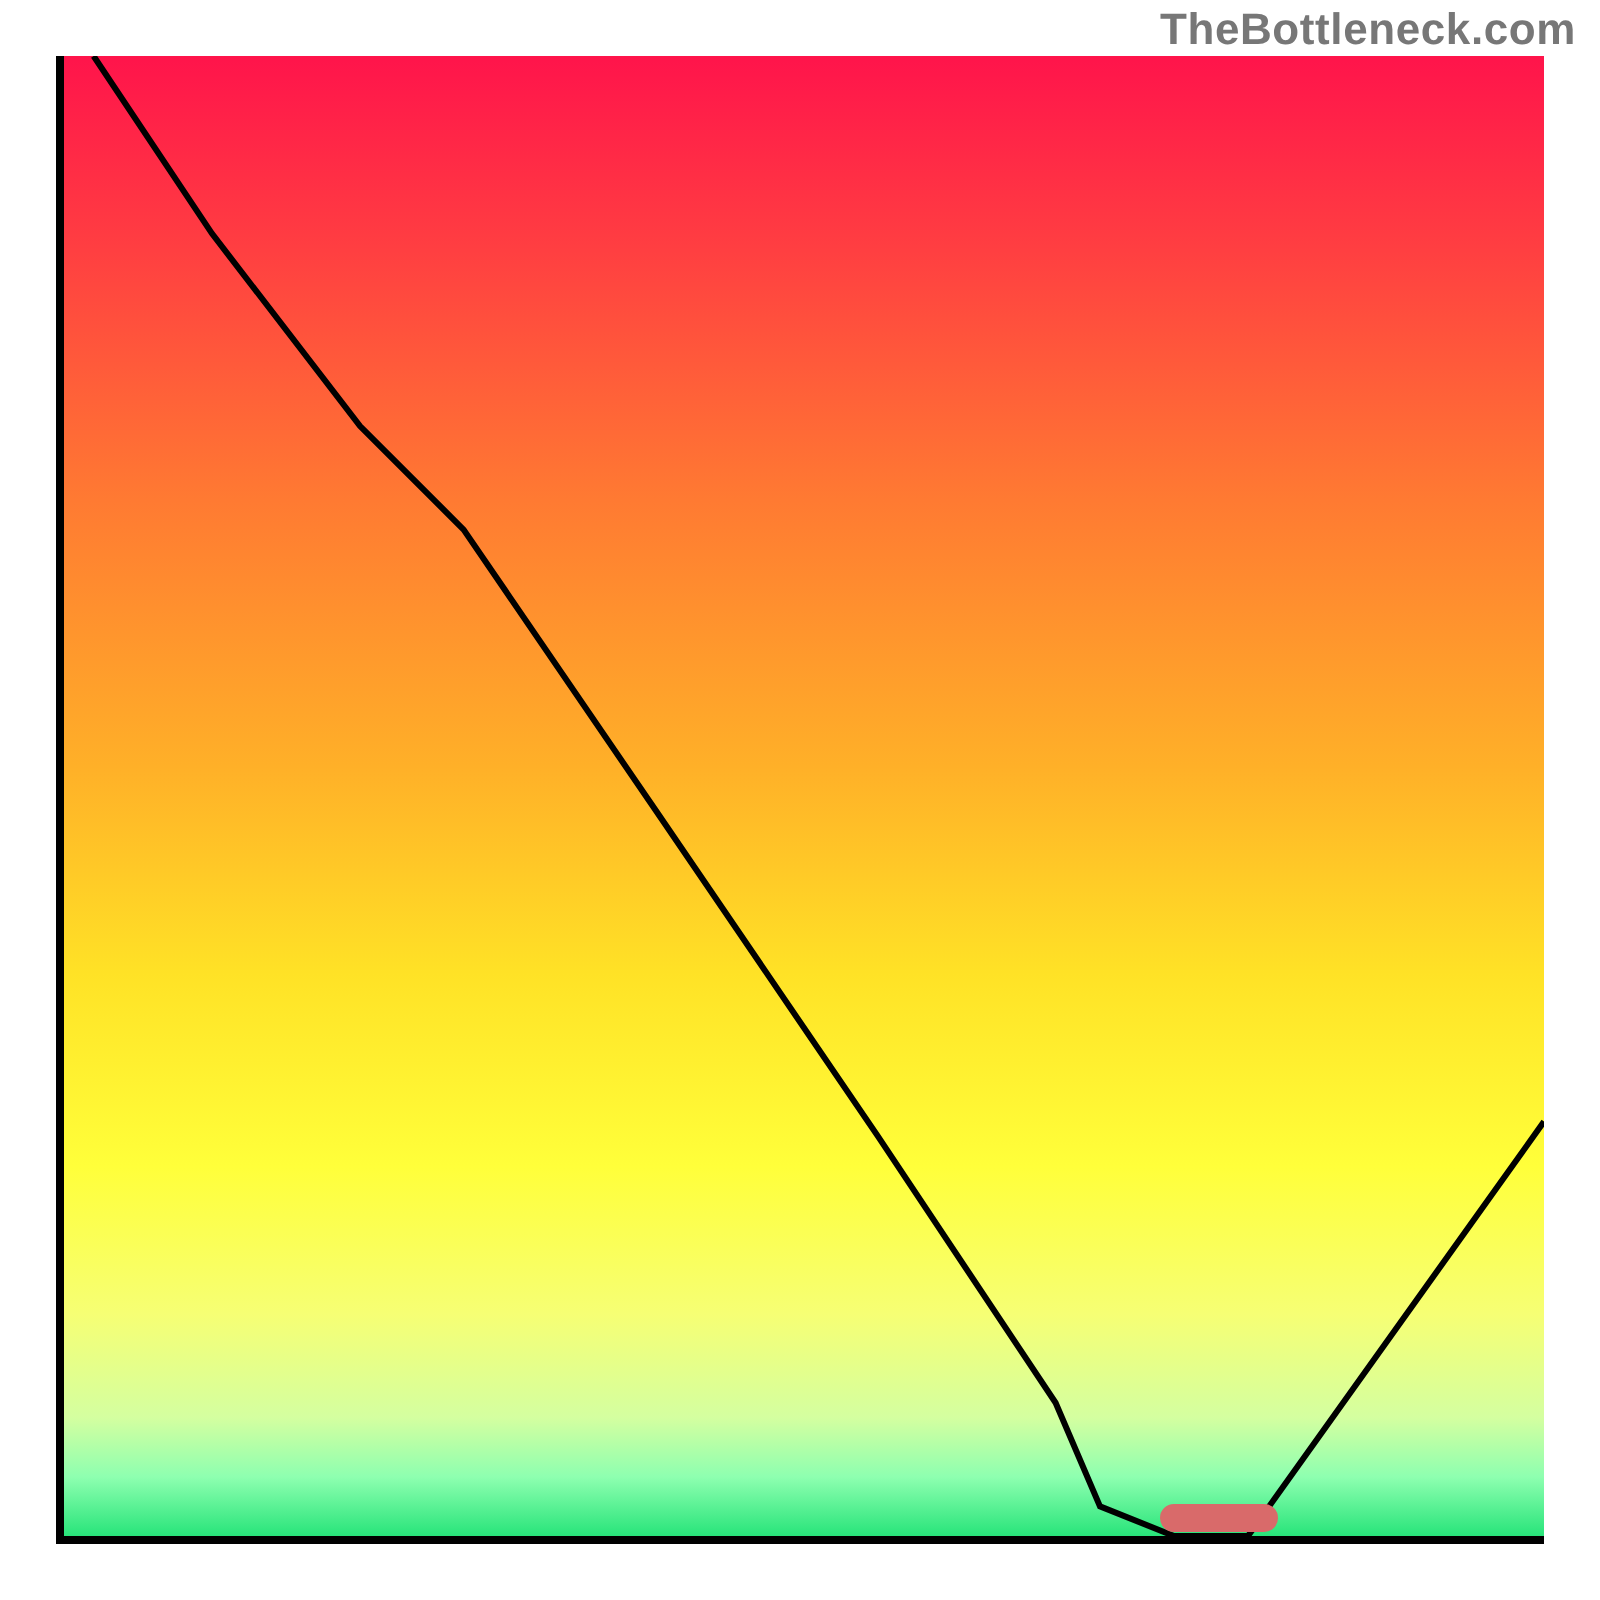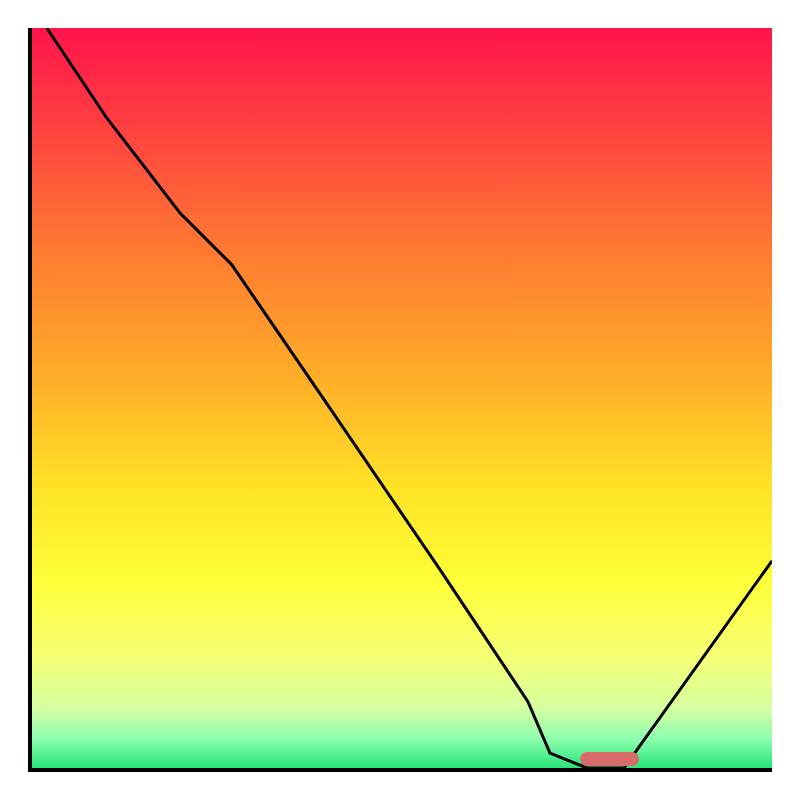--- a/index.html
+++ b/index.html
@@ -54,20 +54,21 @@
     position: absolute;
     height: 14px;
     border-radius: 7px;
     background: #d96a6a;
   }
 </style>
 </head>
 <body>
 
 <div class="container">
+  <div class="watermark">TheBottleneck.com</div>
 
   <div class="plot-area">
     <svg class="gradient" viewBox="0 0 100 100" preserveAspectRatio="none">
       <defs>
         <linearGradient id="bg" x1="0" y1="0" x2="0" y2="1">
             <stop offset="0%" stop-color="#ff144b"></stop>
             <stop offset="12%" stop-color="#ff3b42"></stop>
             <stop offset="30%" stop-color="#ff7a32"></stop>
             <stop offset="48%" stop-color="#ffb028"></stop>
             <stop offset="62%" stop-color="#ffe226"></stop>

